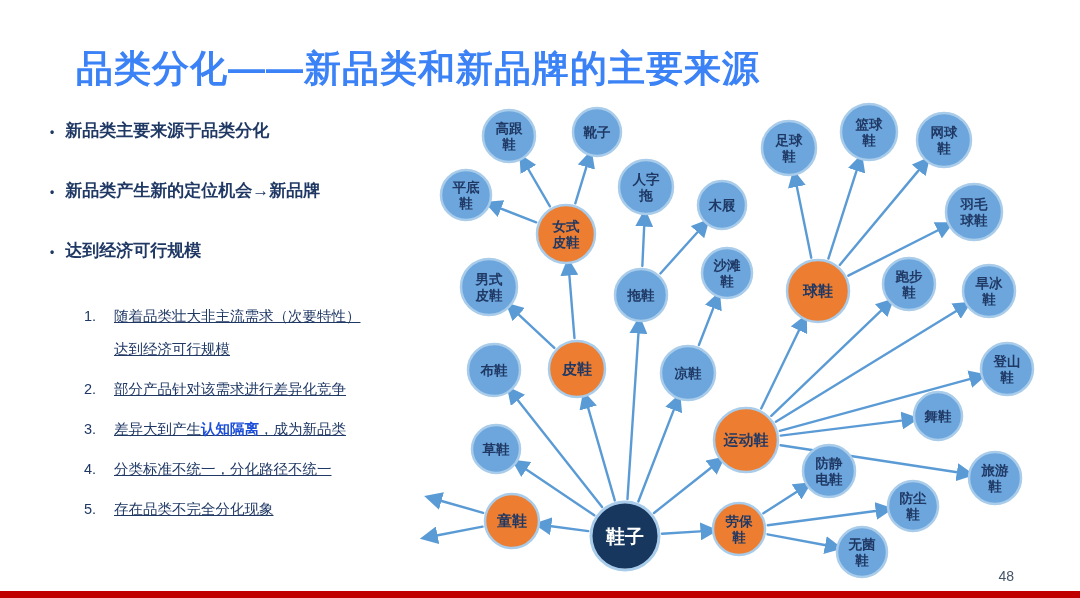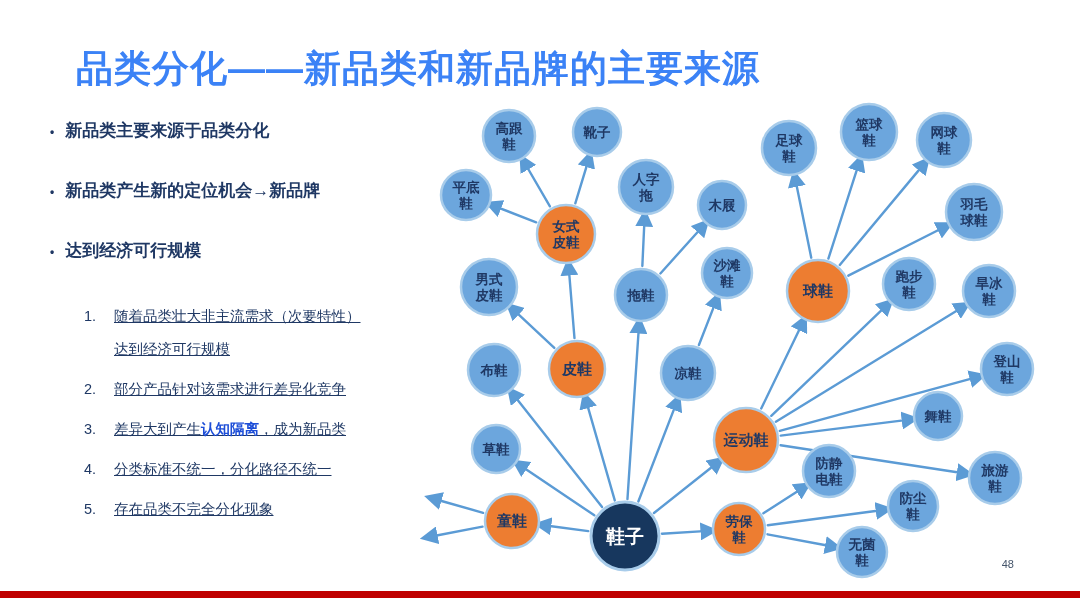--- a/index.html
+++ b/index.html
@@ -24,22 +24,22 @@
     display:flex;gap:11px;align-items:baseline;
     margin-bottom:37px;font-size:17px;font-weight:700;line-height:21px;
   }
   ul.bullets .dot{font-size:12px;flex:none;}
   ol.dyn{list-style:none;margin:12px 0 0 34px;padding:0;font-size:14.5px;font-weight:400;}
   ol.dyn li{display:flex;margin-bottom:7px;line-height:33px;}
   ol.dyn .num{width:30px;flex:none;}
   ol.dyn .txt{max-width:258px;text-decoration:underline;}
   .red{color:#1d4ed8;font-weight:700;}
   .page-number{
-    position:absolute;right:66px;bottom:28px;
-    font-size:11px;color:#44546A;
+    position:absolute;right:66px;bottom:14px;
+    font-size:14px;color:#44546A;
   }
   .footer-bar{
     position:absolute;left:0;right:0;bottom:0;height:7px;background:#C00000;
   }
 </style>
 </head>
 <body>
 
 <div class="slide">
 

